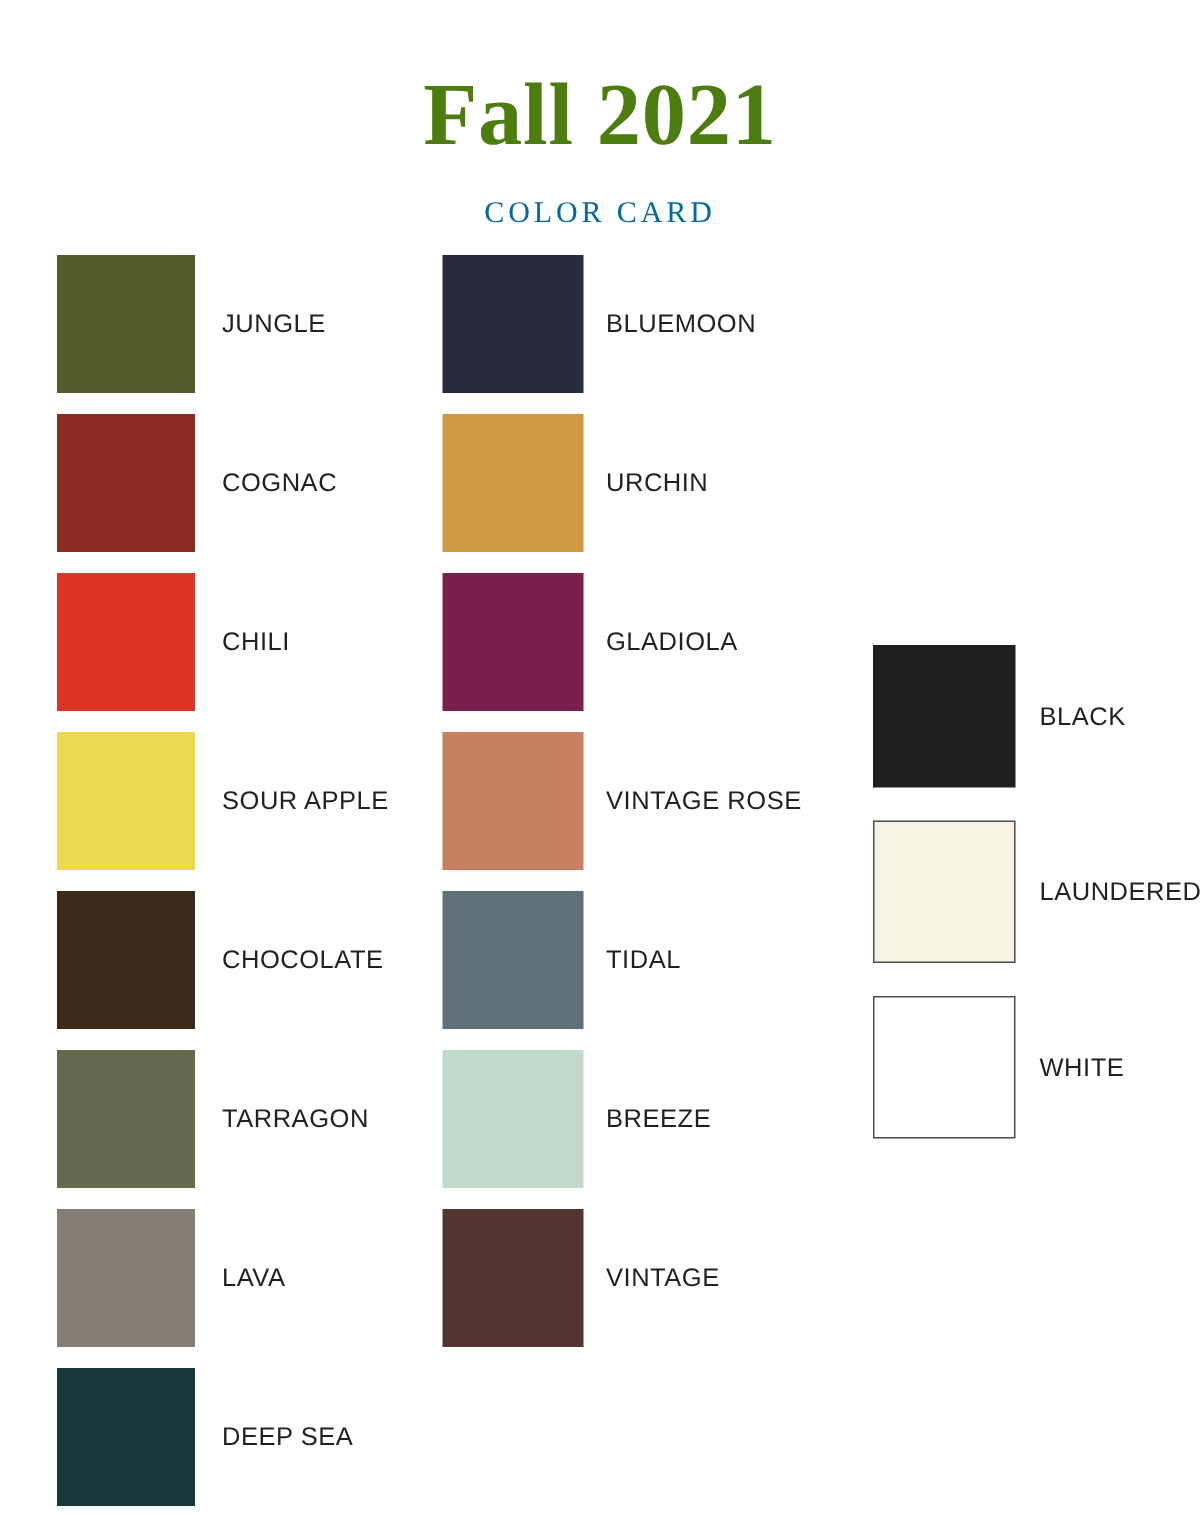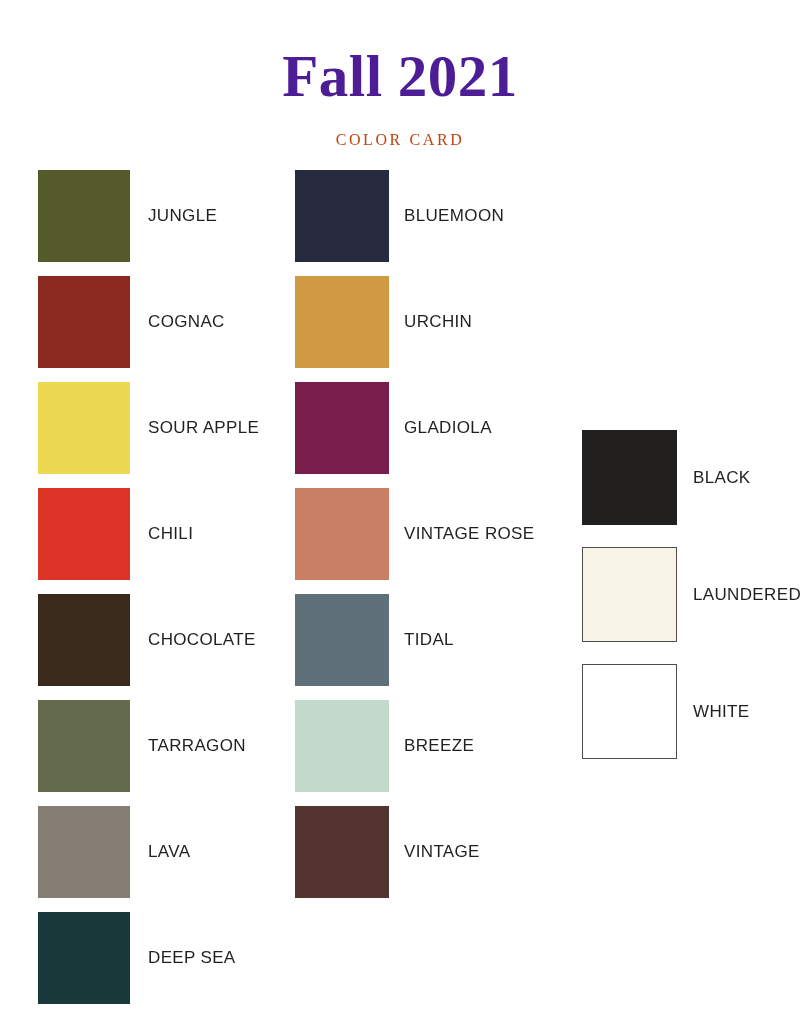--- a/index.html
+++ b/index.html
@@ -20,31 +20,31 @@
     position: absolute;
     top: 0;
     left: 0;
     width: 800px;
     text-align: center;
   }
   .page-title {
     font-family: "Liberation Serif", serif;
     font-size: 59px;
     font-weight: 700;
-    color: #4c1d95;
+    color: #4d7c0f;
     letter-spacing: 0.5px;
     margin: 0;
     padding-top: 47px;
     line-height: 1.0;
   }
   .page-subtitle {
     font-family: "Liberation Serif", serif;
-    font-size: 16px;
+    font-size: 20px;
     font-weight: 400;
-    color: #c2410c;
+    color: #0369a1;
     letter-spacing: 2.6px;
     margin: 0;
     padding-top: 26px;
     line-height: 1.0;
   }
 
   
   .board {
     position: absolute;
     top: 0;
@@ -109,26 +109,26 @@
   <div class="column column-1">
       <div class="swatch-row">
         <div class="swatch-chip" style="background-color: rgb(84, 90, 42);"></div>
         <div class="swatch-label">JUNGLE</div>
       </div>
       <div class="swatch-row">
         <div class="swatch-chip" style="background-color: rgb(138, 42, 32);"></div>
         <div class="swatch-label">COGNAC</div>
       </div>
       <div class="swatch-row">
+        <div class="swatch-chip" style="background-color: rgb(220, 53, 39);"></div>
+        <div class="swatch-label">CHILI</div>
+      </div>
+      <div class="swatch-row">
         <div class="swatch-chip" style="background-color: rgb(237, 216, 81);"></div>
         <div class="swatch-label">SOUR APPLE</div>
-      </div>
-      <div class="swatch-row">
-        <div class="swatch-chip" style="background-color: rgb(220, 53, 39);"></div>
-        <div class="swatch-label">CHILI</div>
       </div>
       <div class="swatch-row">
         <div class="swatch-chip" style="background-color: rgb(58, 42, 28);"></div>
         <div class="swatch-label">CHOCOLATE</div>
       </div>
       <div class="swatch-row">
         <div class="swatch-chip" style="background-color: rgb(100, 107, 76);"></div>
         <div class="swatch-label">TARRAGON</div>
       </div>
       <div class="swatch-row">

